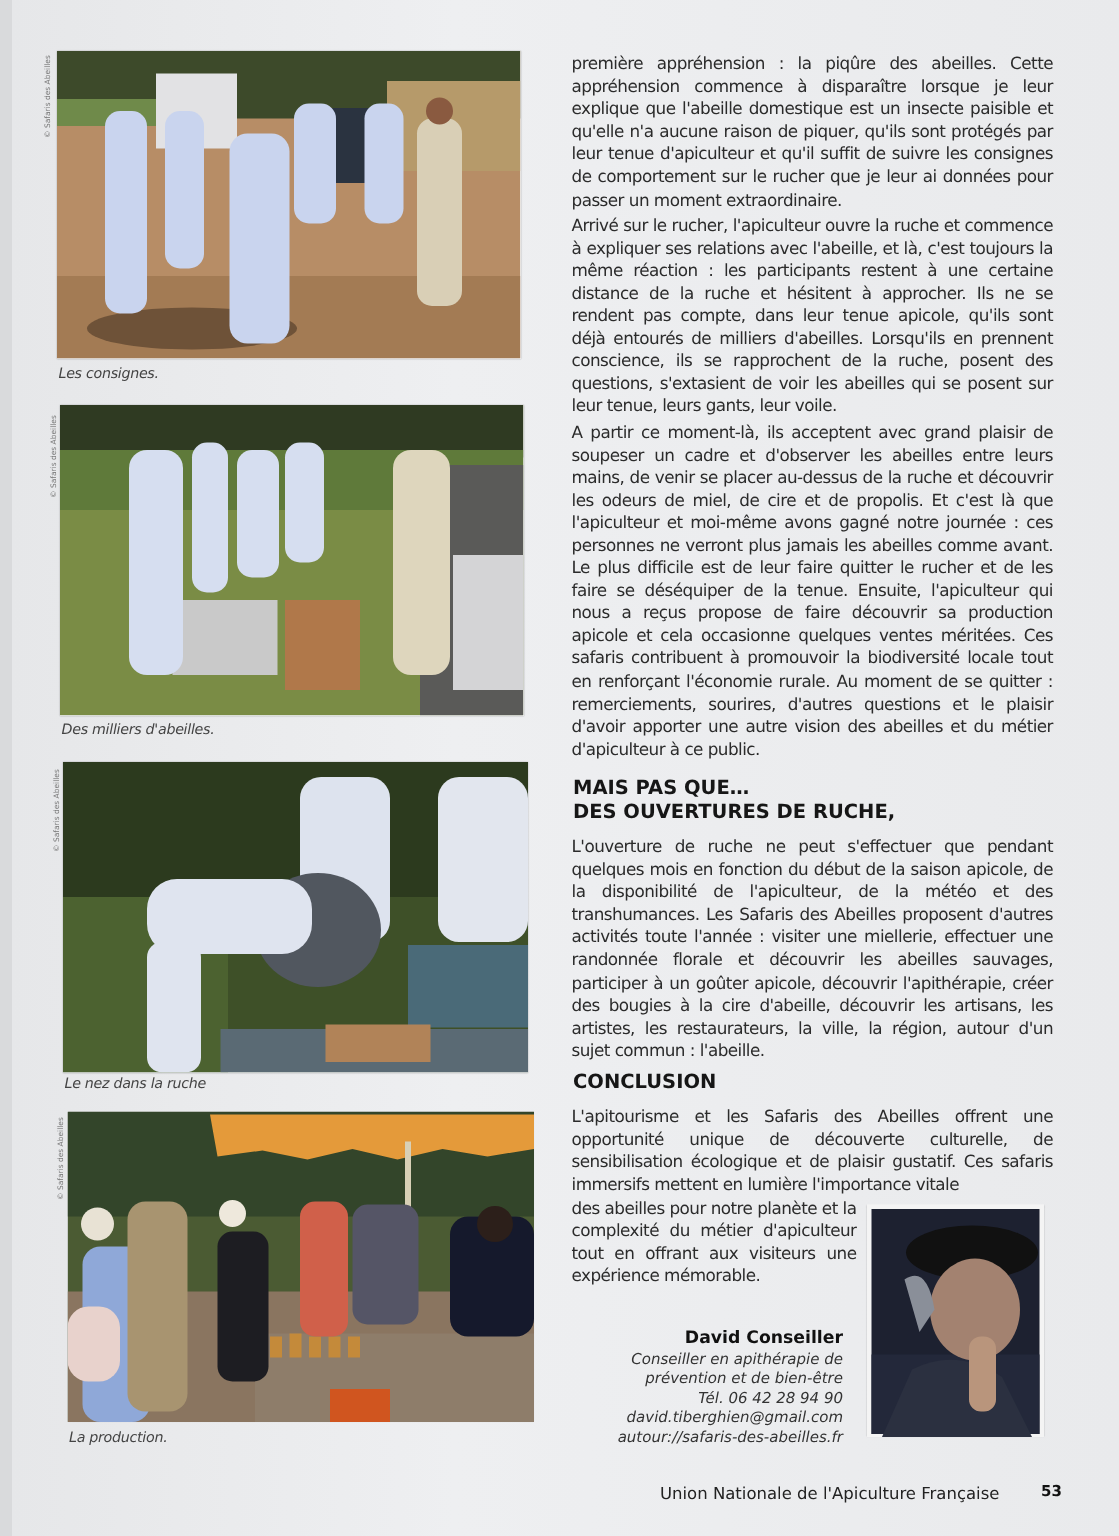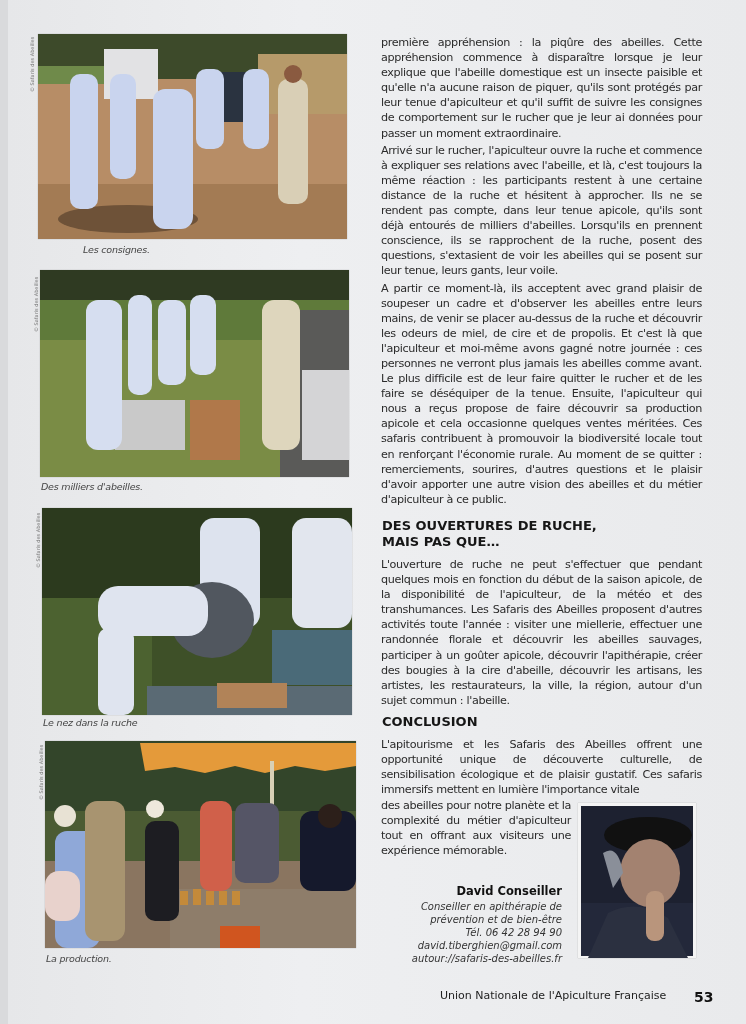--- a/index.html
+++ b/index.html
@@ -8,21 +8,21 @@
   .photo{position:absolute;overflow:hidden;box-shadow:0 0 1px rgba(0,0,0,.3);}
   .caption{position:absolute;font-style:italic;font-size:9.5px;color:#444;font-family:"DejaVu Sans",sans-serif;letter-spacing:-0.2px;}
   .credit{position:absolute;font-size:5px;color:#777;transform:rotate(-90deg);transform-origin:left top;white-space:nowrap;font-family:"DejaVu Sans",sans-serif;}
   .col{position:absolute;left:371px;width:325px;font-family:"DejaVu Sans",sans-serif;font-size:11.2px;line-height:15.1px;color:#2b2b2b;text-align:justify;letter-spacing:-0.35px;}
   .col p{margin:2px;}
   .h{position:absolute;left:374px;font-family:"DejaVu Sans",sans-serif;font-weight:bold;font-size:13px;line-height:16px;color:#161616;letter-spacing:0px;}
   .sig{position:absolute;right:184px;text-align:right;font-family:"DejaVu Sans",sans-serif;font-size:10px;line-height:13px;color:#333;}
   .sig .name{font-weight:bold;font-size:11.5px;font-style:normal;color:#111;margin-bottom:2px;}
   .sig .it{font-style:italic;}
   .footer{position:absolute;top:989px;left:432px;font-family:"DejaVu Sans",sans-serif;font-size:11px;color:#222;}
-  .pnum{position:absolute;top:989px;left:686px;font-family:"DejaVu Sans",sans-serif;font-size:14px;font-weight:bold;color:#111;}
+  .pnum{position:absolute;top:989px;left:686px;font-family:"DejaVu Sans",sans-serif;font-size:10px;font-weight:bold;color:#111;}
 </style>
 </head>
 <body>
 
 <div class="page">
 
   <div class="photo" style="left:30px;top:34px;width:309px;height:205px;">
     <svg width="309" height="205" viewBox="0 0 309 205">
       <rect width="309" height="205" fill="#b78d66"></rect>
       <rect width="309" height="45" fill="#3d4a2a"></rect>
@@ -37,21 +37,21 @@
         <rect x="72" y="40" width="26" height="105" rx="10"></rect>
         <rect x="115" y="55" width="40" height="140" rx="12"></rect>
         <rect x="158" y="35" width="28" height="80" rx="10"></rect>
         <rect x="205" y="35" width="26" height="80" rx="10"></rect>
       </g>
       <rect x="240" y="45" width="30" height="125" rx="10" fill="#d9cfb6"></rect>
       <circle cx="255" cy="40" r="9" fill="#8a5a40"></circle>
     </svg>
   </div>
   <div class="credit" style="left:21px;top:92px;">© Safaris des Abeilles</div>
-  <div class="caption" style="left:31px;top:244px;margin-left:44px;">Les consignes.</div>
+  <div class="caption" style="left:31px;top:244px;">Les consignes.</div>
 
   <div class="photo" style="left:32px;top:270px;width:309px;height:207px;">
     <svg width="309" height="207" viewBox="0 0 309 207">
       <rect width="309" height="207" fill="#7a8c45"></rect>
       <rect width="309" height="35" fill="#2f3a22"></rect>
       <rect x="0" y="30" width="309" height="40" fill="#5f7a3a"></rect>
       <rect x="240" y="40" width="69" height="167" fill="#5a5a58"></rect>
       <rect x="75" y="130" width="70" height="50" fill="#c9c9c9"></rect>
       <rect x="150" y="130" width="50" height="60" fill="#b0784a"></rect>
       <rect x="262" y="100" width="47" height="90" fill="#d4d4d6"></rect>
@@ -116,22 +116,22 @@
   <div class="credit" style="left:30px;top:800px;">© Safaris des Abeilles</div>
   <div class="caption" style="left:38px;top:953px;">La production.</div>
 
   <div class="col" style="top:33px;">
     <p>première appréhension : la piqûre des abeilles. Cette appréhension commence à disparaître lorsque je leur explique que l'abeille domestique est un insecte paisible et qu'elle n'a aucune raison de piquer, qu'ils sont protégés par leur tenue d'apiculteur et qu'il suffit de suivre les consignes de comportement sur le rucher que je leur ai données pour passer un moment extraordinaire.</p>
     <p>Arrivé sur le rucher, l'apiculteur ouvre la ruche et commence à expliquer ses relations avec l'abeille, et là, c'est toujours la même réaction : les participants restent à une certaine distance de la ruche et hésitent à approcher. Ils ne se rendent pas compte, dans leur tenue apicole, qu'ils sont déjà entourés de milliers d'abeilles. Lorsqu'ils en prennent conscience, ils se rapprochent de la ruche, posent des questions, s'extasient de voir les abeilles qui se posent sur leur tenue, leurs gants, leur voile.</p>
     <p>A partir ce moment-là, ils acceptent avec grand plaisir de soupeser un cadre et d'observer les abeilles entre leurs mains, de venir se placer au-dessus de la ruche et découvrir les odeurs de miel, de cire et de propolis. Et c'est là que l'apiculteur et moi-même avons gagné notre journée : ces personnes ne verront plus jamais les abeilles comme avant. Le plus difficile est de leur faire quitter le rucher et de les faire se déséquiper de la tenue. Ensuite, l'apiculteur qui nous a reçus propose de faire découvrir sa production apicole et cela occasionne quelques ventes méritées. Ces safaris contribuent à promouvoir la biodiversité locale tout en renforçant l'économie rurale. Au moment de se quitter : remerciements, sourires, d'autres questions et le plaisir d'avoir apporter une autre vision des abeilles et du métier d'apiculteur à ce public.</p>
   </div>
 
   <div class="h" style="top:518px;">
+    <div>MAIS PAS QUE…</div>
     <div>DES OUVERTURES DE RUCHE,</div>
-    <div>MAIS PAS QUE…</div>
   </div>
 
   <div class="col" style="top:555px;">
     <p>L'ouverture de ruche ne peut s'effectuer que pendant quelques mois en fonction du début de la saison apicole, de la disponibilité de l'apiculteur, de la météo et des transhumances. Les Safaris des Abeilles proposent d'autres activités toute l'année : visiter une miellerie, effectuer une randonnée florale et découvrir les abeilles sauvages, participer à un goûter apicole, découvrir l'apithérapie, créer des bougies à la cire d'abeille, découvrir les artisans, les artistes, les restaurateurs, la ville, la région, autour d'un sujet commun : l'abeille.</p>
   </div>
 
   <div class="h" style="top:714px;">CONCLUSION</div>
 
   <div class="col" style="top:735px;">
     <p>L'apitourisme et les Safaris des Abeilles offrent une opportunité unique de découverte culturelle, de sensibilisation écologique et de plaisir gustatif. Ces safaris immersifs mettent en lumière l'importance vitale</p>

